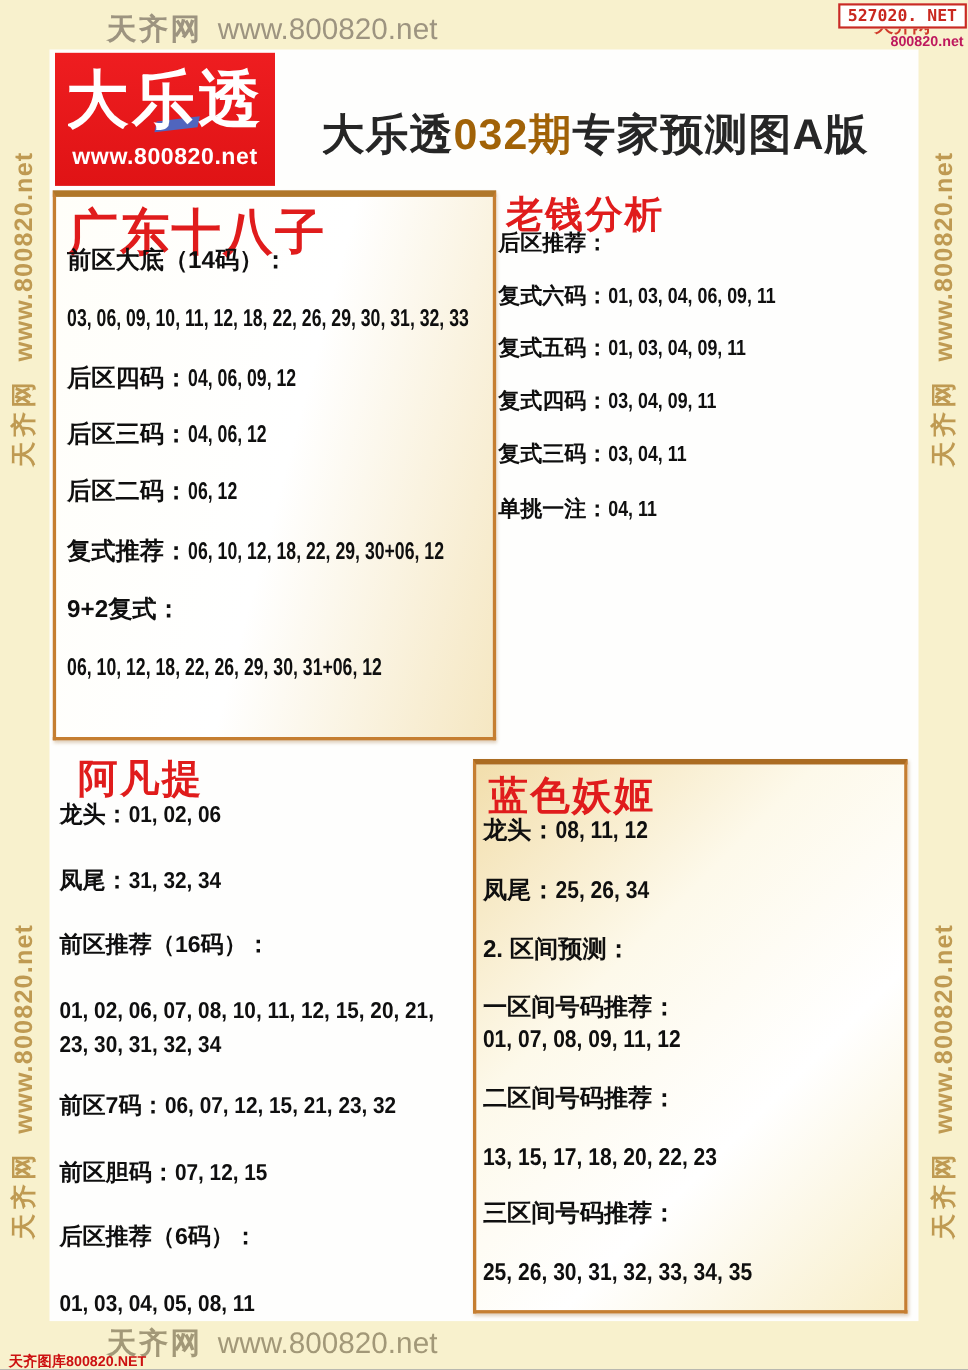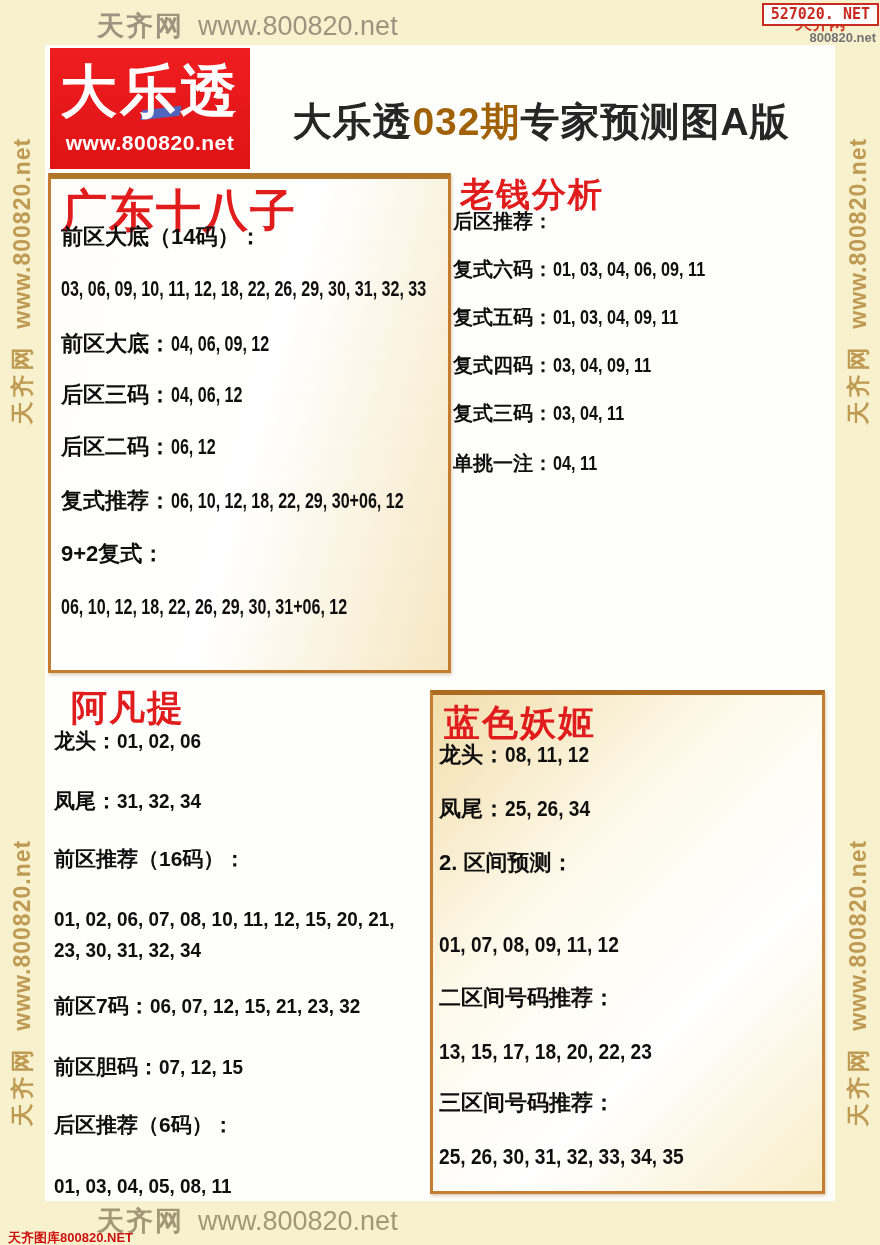--- a/index.html
+++ b/index.html
@@ -7,21 +7,21 @@
         font-family:"Liberation Sans",sans-serif;margin:0 auto;}
   
   .hdr{position:absolute;left:97px;top:8px;font-size:27px;color:#9d9480;white-space:nowrap;}
   .hdr .site{font-weight:700;letter-spacing:2px;}
   .hdr .url{font-weight:400;margin-left:14px;}
   
   .badge{position:absolute;right:1px;top:3px;z-index:3;background:#ffffff;border:2px solid #c92b23;
          padding:0 7px;font-family:"DejaVu Sans Mono",monospace;font-size:15px;line-height:19px;
          font-weight:700;color:#c9281f;white-space:nowrap;}
   .badge-overlay{position:absolute;right:34px;top:12px;z-index:2;font-size:17px;font-weight:700;color:#d03a2a;}
-  .badge-sub{position:absolute;right:4px;top:30px;z-index:2;font-size:13px;font-weight:700;color:#737373;}
+  .badge-sub{position:absolute;right:4px;top:30px;z-index:2;font-size:13px;font-weight:700;color:#be185d;}
   
   .main{position:absolute;left:45px;top:45px;width:790px;height:1156px;background:#fefefdf2;background:#fefefd;}
   
   .logo{position:absolute;left:5px;top:3px;width:200px;height:121px;
         background:linear-gradient(180deg,#ee1d20 0%,#e01315 100%);
         display:flex;flex-direction:column;align-items:center;justify-content:center;overflow:hidden;}
   .logo-accent{position:absolute;left:92px;top:60px;width:38px;height:10px;background:#3f6ed0;
                transform:skewX(-18deg) rotate(-7deg);opacity:.9;}
   .logo-name{position:relative;z-index:1;font-size:57px;line-height:1.05;font-weight:900;color:#ffffff;letter-spacing:3px;}
   .logo-url{position:relative;z-index:1;font-size:21px;font-weight:700;color:#ffffff;margin-top:9px;letter-spacing:.5px;}
@@ -99,21 +99,21 @@
     </div>
 
     <div class="ptitle">
       <span>大乐透</span><span class="issue">032期</span><span>专家预测图A版</span>
     </div>
 
     <div class="box box-gd">
       <div class="sec-title t-gd">广东十八子</div>
       <div class="ln gd-ln" style="top:44px"><span class="lb">前区大底（14码）：</span><span class="nm"></span></div>
       <div class="ln gd-ln" style="top:96px"><span class="lb"></span><span class="nm">03, 06, 09, 10, 11, 12, 18, 22, 26, 29, 30, 31, 32, 33</span></div>
-      <div class="ln gd-ln" style="top:151px"><span class="lb">前区大底：</span><span class="nm">04, 06, 09, 12</span></div>
+      <div class="ln gd-ln" style="top:151px"><span class="lb">后区四码：</span><span class="nm">04, 06, 09, 12</span></div>
       <div class="ln gd-ln" style="top:202px"><span class="lb">后区三码：</span><span class="nm">04, 06, 12</span></div>
       <div class="ln gd-ln" style="top:254px"><span class="lb">后区二码：</span><span class="nm">06, 12</span></div>
       <div class="ln gd-ln" style="top:308px"><span class="lb">复式推荐：</span><span class="nm">06, 10, 12, 18, 22, 29, 30+06, 12</span></div>
       <div class="ln gd-ln" style="top:361px"><span class="lb">9+2复式：</span><span class="nm"></span></div>
       <div class="ln gd-ln" style="top:414px"><span class="lb"></span><span class="nm">06, 10, 12, 18, 22, 26, 29, 30, 31+06, 12</span></div>
     </div>
 
     <div class="sec-title t-lq">老钱分析</div>
     <div class="ln lq-ln" style="top:163px"><span class="lb">后区推荐：</span><span class="nm"></span></div>
     <div class="ln lq-ln" style="top:211px"><span class="lb">复式六码：</span><span class="nm">01, 03, 04, 06, 09, 11</span></div>
@@ -130,20 +130,21 @@
     <div class="ln af-ln" style="top:947px"><span class="lb">前区7码：</span><span class="nm">06, 07, 12, 15, 21, 23, 32</span></div>
     <div class="ln af-ln" style="top:1008px"><span class="lb">前区胆码：</span><span class="nm">07, 12, 15</span></div>
     <div class="ln af-ln" style="top:1066px"><span class="lb">后区推荐（6码）：</span><span class="nm"></span></div>
     <div class="ln af-ln" style="top:1127px"><span class="lb"></span><span class="nm">01, 03, 04, 05, 08, 11</span></div>
 
     <div class="box box-ls">
       <div class="sec-title t-ls">蓝色妖姬</div>
       <div class="ln ls-ln" style="top:46px"><span class="lb">龙头：</span><span class="nm">08, 11, 12</span></div>
       <div class="ln ls-ln" style="top:100px"><span class="lb">凤尾：</span><span class="nm">25, 26, 34</span></div>
       <div class="ln ls-ln" style="top:154px"><span class="lb">2. 区间预测：</span><span class="nm"></span></div>
+      <div class="ln ls-ln" style="top:207px"><span class="lb">一区间号码推荐：</span><span class="nm"></span></div>
       <div class="ln ls-ln" style="top:236px"><span class="lb"></span><span class="nm">01, 07, 08, 09, 11, 12</span></div>
       <div class="ln ls-ln" style="top:289px"><span class="lb">二区间号码推荐：</span><span class="nm"></span></div>
       <div class="ln ls-ln" style="top:343px"><span class="lb"></span><span class="nm">13, 15, 17, 18, 20, 22, 23</span></div>
       <div class="ln ls-ln" style="top:394px"><span class="lb">三区间号码推荐：</span><span class="nm"></span></div>
       <div class="ln ls-ln" style="top:448px"><span class="lb"></span><span class="nm">25, 26, 30, 31, 32, 33, 34, 35</span></div>
     </div>
 
   </div>
 
   <div class="ftr">

